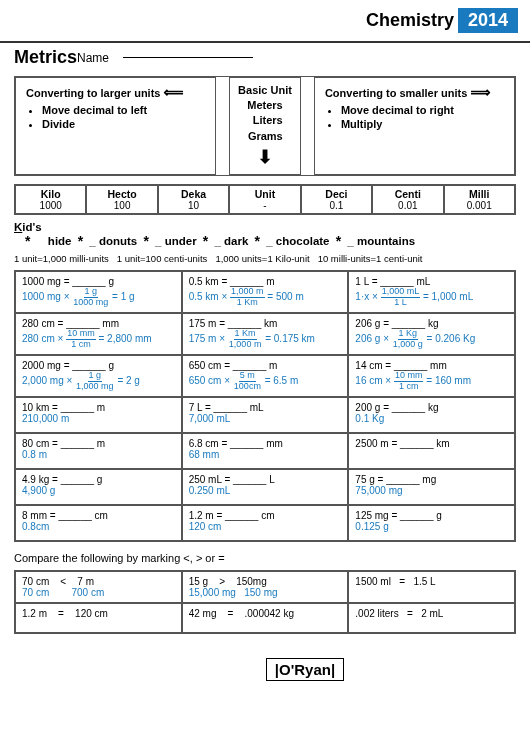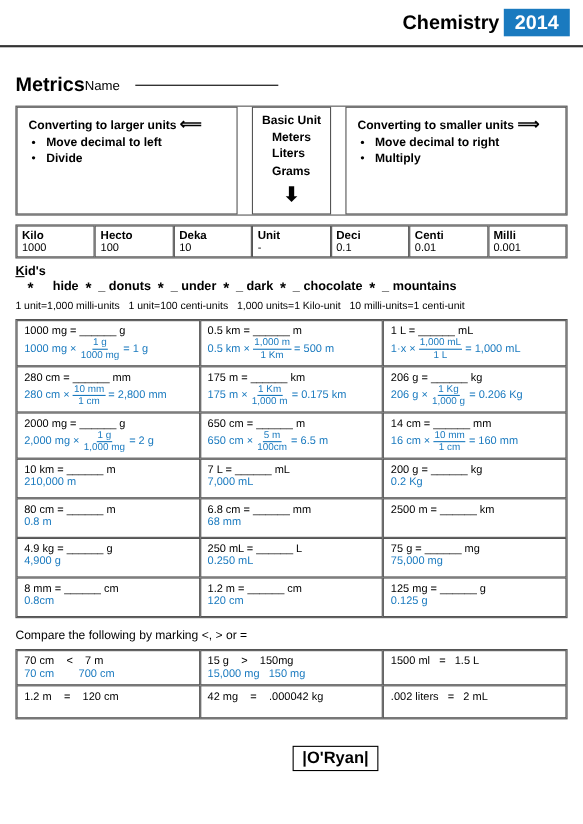--- a/index.html
+++ b/index.html
@@ -30,21 +30,21 @@
       font-size: 18px;
       font-weight: bold;
       background: #1a7abf;
       color: #fff;
       padding: 2px 10px;
       margin-left: 4px;
     }
 
     
     .main {
-      padding: 24px 14px;
+      padding: 4px 14px;
     }
 
     
     .title-row {
       display: flex;
       align-items: center;
       margin-bottom: 8px;
     }
     .page-title {
       font-size: 18px;
@@ -89,21 +89,21 @@
       padding-left: 16px;
     }
     .convert-box li {
       margin-top: 2px;
       font-weight: bold;
     }
 
     .basic-unit-box {
       border: 1px solid #555;
       padding: 6px 8px;
-      text-align: left;
+      text-align: right;
       font-weight: bold;
       font-size: 11px;
       display: flex;
       flex-direction: column;
       align-items: center;
       justify-content: center;
       min-width: 70px;
     }
     .basic-unit-title { font-weight: bold; font-size: 11px; margin-bottom: 2px; }
     .basic-unit-items { font-size: 11px; line-height: 1.4; }
@@ -111,21 +111,21 @@
 
     
     .unit-scale {
       display: flex;
       border: 1px solid #555;
       margin-bottom: 6px;
     }
     .unit-cell {
       flex: 1;
       border: 1px solid #555;
-      text-align: left;
+      text-align: center;
       padding: 2px 4px;
       font-size: 10.5px;
     }
     .unit-cell .unit-name { font-weight: bold; font-size: 10.5px; }
     .unit-cell .unit-val { font-size: 10px; }
 
     
     .mnemonic-row {
       display: flex;
       align-items: flex-end;
@@ -438,21 +438,21 @@
     <div class="math-cell">
       <div class="problem">10 km = ______ m</div>
       <div class="answer blue">210,000 m</div>
     </div>
     <div class="math-cell">
       <div class="problem">7 L = ______ mL</div>
       <div class="answer blue">7,000 mL</div>
     </div>
     <div class="math-cell">
       <div class="problem">200 g = ______ kg</div>
-      <div class="answer blue">0.2 Kg</div>
+      <div class="answer blue">0.1 Kg</div>
     </div>
 
     <div class="math-cell">
       <div class="problem">80 cm = ______ m</div>
       <div class="answer blue">0.8 m</div>
     </div>
     <div class="math-cell">
       <div class="problem">6.8 cm = ______ mm</div>
       <div class="answer blue">68 mm</div>
     </div>

